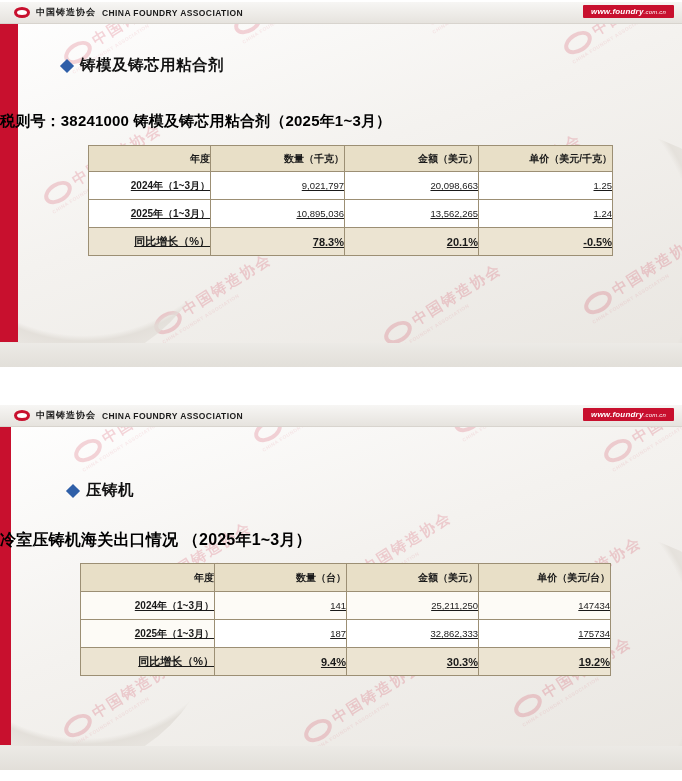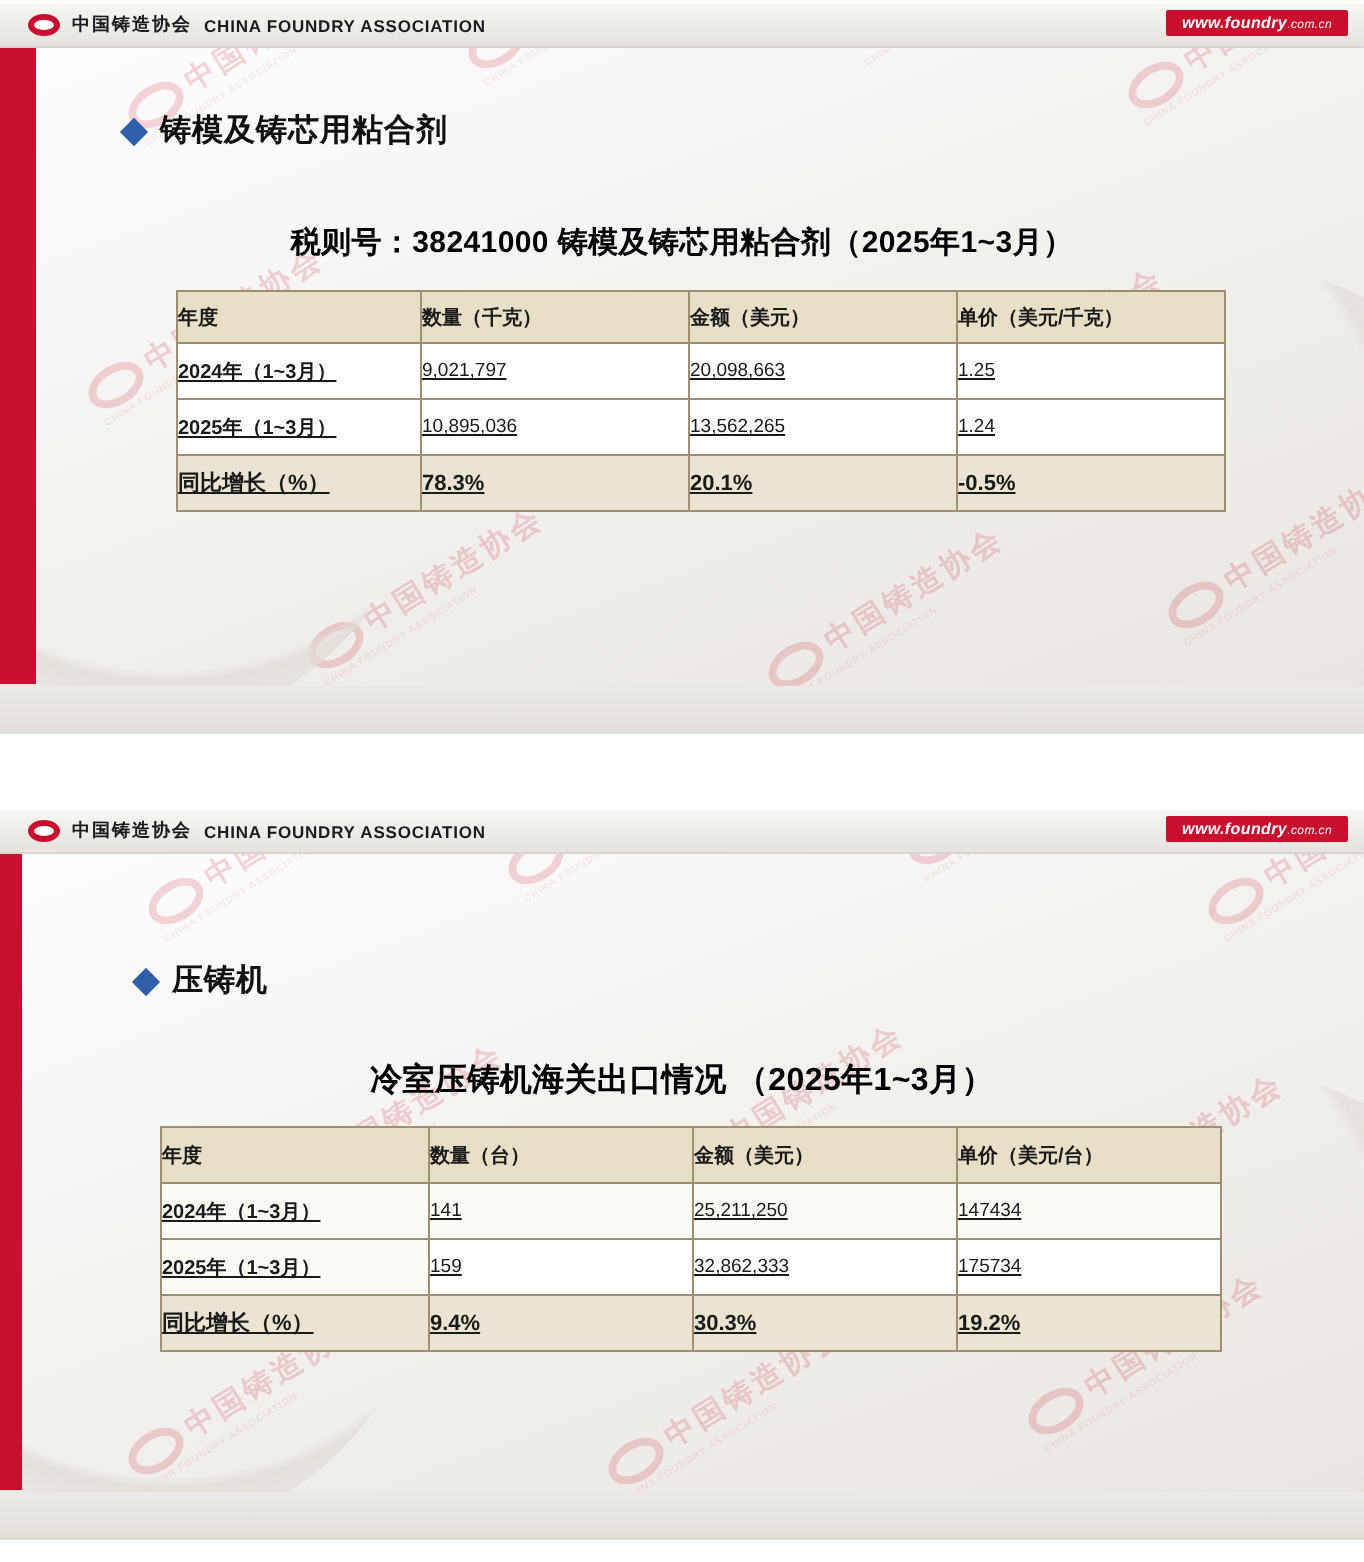--- a/index.html
+++ b/index.html
@@ -178,36 +178,35 @@
   }
   .bullet-title {
     font-size: 15.5px;
     font-weight: bold;
     color: #111111;
     letter-spacing: .5px;
   }
   .slide-title {
     position: absolute;
     width: 682px;
-    text-align: center;
     font-size: 15px;
     font-weight: bold;
     color: #000000;
     letter-spacing: .2px;
   }
   .slide-title.t2 { font-size: 16px; }
 
   table.data {
     position: absolute;
     border-collapse: collapse;
     table-layout: fixed;
   }
   table.data th, table.data td {
     border: 1px solid #9c8f74;
-    text-align: left;
+    text-align: right;
     padding: 0;
     height: 28px;
     font-size: 9.5px;
     color: #1a1a1a;
   }
   table.data thead th {
     background: #e8dfc7;
     font-weight: bold;
     font-size: 10px;
     height: 26px;
@@ -363,21 +362,21 @@
         </thead>
         <tbody>
           <tr>
             <td class="label">2024年（1~3月）</td>
             <td>141</td>
             <td>25,211,250</td>
             <td>147434</td>
           </tr>
           <tr class="alt">
             <td class="label">2025年（1~3月）</td>
-            <td>159</td>
+            <td>187</td>
             <td>32,862,333</td>
             <td>175734</td>
           </tr>
           <tr class="total">
             <td class="label">同比增长（%）</td>
             <td>9.4%</td>
             <td>30.3%</td>
             <td>19.2%</td>
           </tr>
         </tbody>

